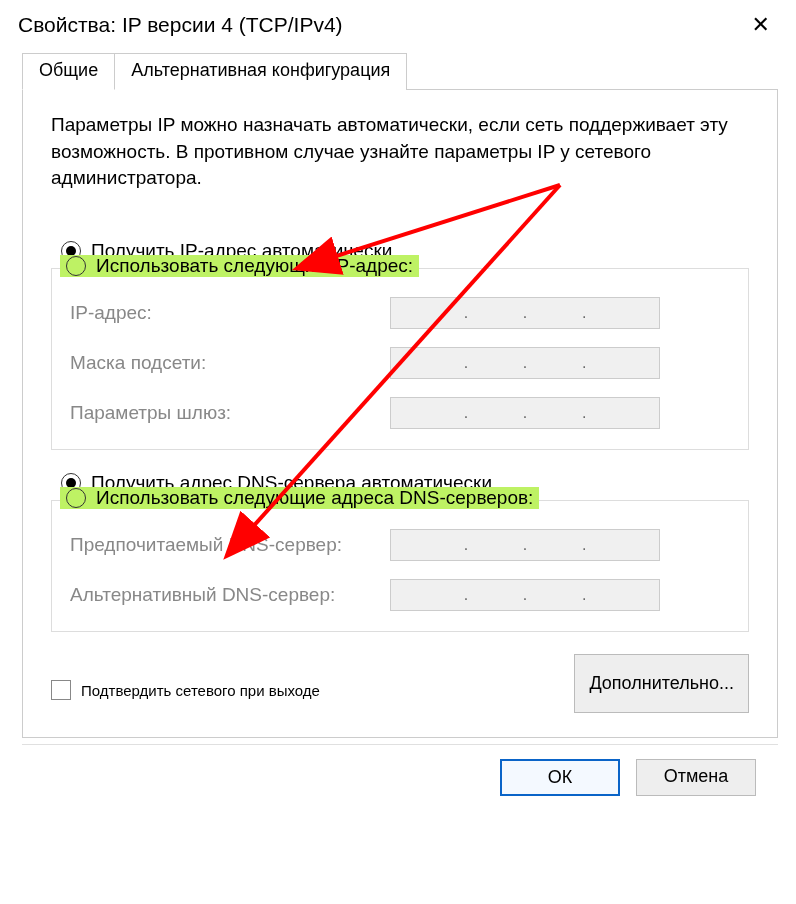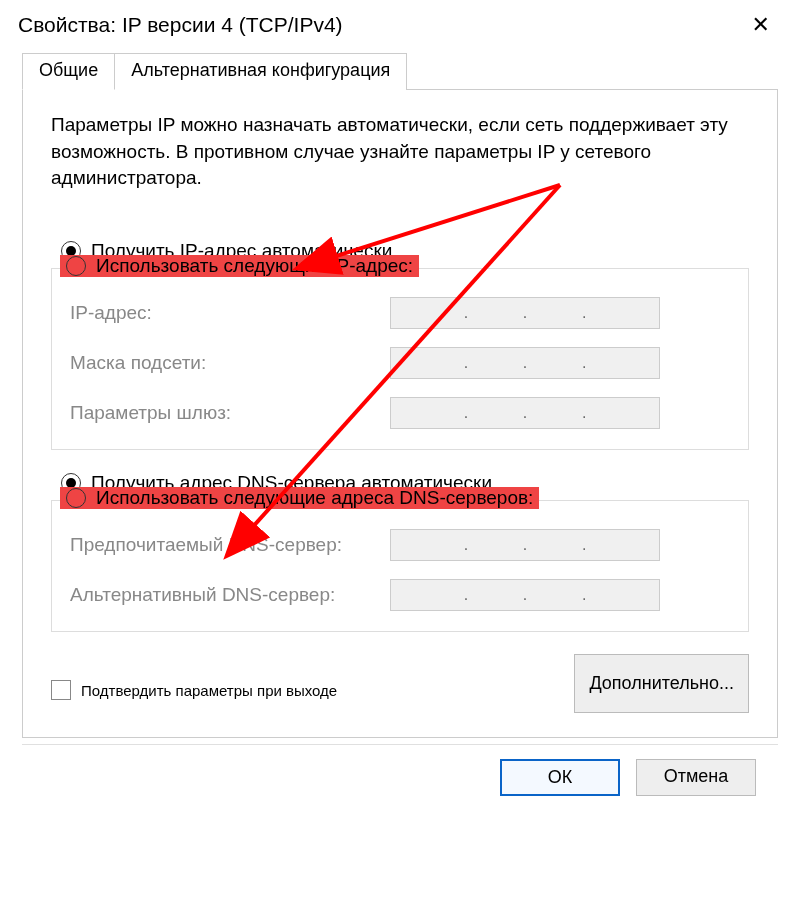--- a/index.html
+++ b/index.html
@@ -90,21 +90,21 @@
     border: 1px solid #ddd;
     border-top: 1px solid #ddd;
     padding: 10px 18px 14px 18px;
     margin: 0 0 22px 0;
     position: relative;
   }
   .fieldset .legend {
     position: absolute;
     top: -14px;
     left: 8px;
-    background: #ef4444;
+    background: #bef264;
     padding: 0 6px;
     display: flex;
     align-items: center;
     gap: 10px;
     font-size: 19px;
   }
   .field-row {
     display: flex;
     align-items: center;
     margin: 18px 0 6px 0;
@@ -262,21 +262,21 @@
             <span>.</span>
             <span>.</span>
             <span>.</span>
           </div>
       </div>
     </div>
 
     <div class="bottom-row">
       <div class="checkbox-row">
         <span class="checkbox"></span>
-        <span>Подтвердить параметры при выходе</span>
+        <span>Подтвердить сетевого при выходе</span>
       </div>
       <div class="adv-btn">Дополнительно...</div>
     </div>
 
   </div>
 
   <div class="button-bar">
     <div class="btn primary">ОК</div>
     <div class="btn">Отмена</div>
   </div>

